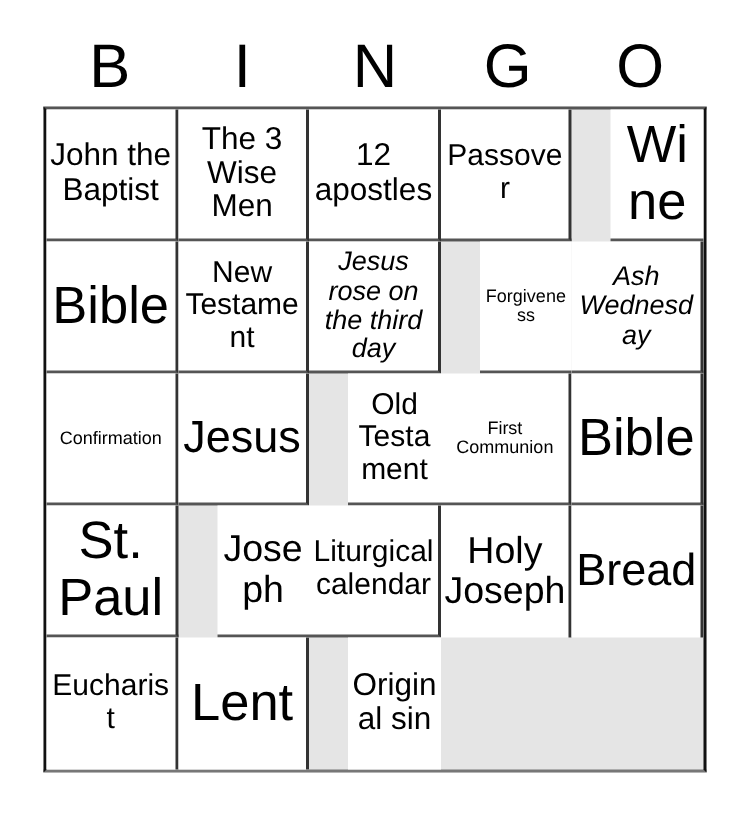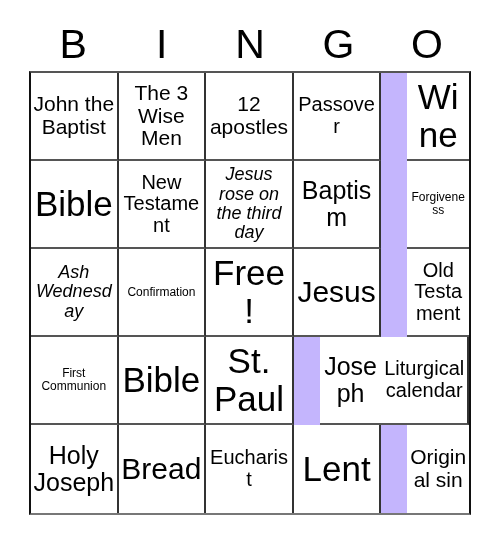--- a/index.html
+++ b/index.html
@@ -52,21 +52,21 @@
     position: absolute;
     left: 29px;
     top: 71px;
     width: 442px;
     height: 444px;
     box-sizing: border-box;
     border-top: 2px solid #555555;
     border-left: 2px solid #111111;
     border-right: 2px solid #111111;
     border-bottom: 2px solid #777777;
-    background: #c4b5fd;
+    background: #e5e5e5;
     display: grid;
     grid-template-columns: repeat(5, 1fr);
     grid-template-rows: repeat(5, 1fr);
   }
 
   .cell {
     position: relative;
     box-sizing: border-box;
     border-right: 2px solid #333333;
     border-bottom: 2px solid #555555;
@@ -131,34 +131,28 @@
       </div>
       <div class="cell col1 row2">
         <span class="cell-text fs-xl">Bible</span>
       </div>
       <div class="cell col2 row2">
         <span class="cell-text fs-xs">New Testament</span>
       </div>
       <div class="cell col3 row2">
         <span class="cell-text fs-xxs">Jesus rose on the third day</span>
       </div>
-      <div class="cell col4 row2">
-        <span class="cell-text fs-md">Baptism</span>
-      </div>
       <div class="cell col5 row2">
         <span class="cell-text fs-tiny">Forgiveness</span>
       </div>
       <div class="cell col1 row3">
         <span class="cell-text fs-xxs">Ash Wednesday</span>
       </div>
       <div class="cell col2 row3">
         <span class="cell-text fs-tiny">Confirmation</span>
-      </div>
-      <div class="cell col3 row3">
-        <span class="cell-text fs-xl">Free!</span>
       </div>
       <div class="cell col4 row3">
         <span class="cell-text fs-lg">Jesus</span>
       </div>
       <div class="cell col5 row3">
         <span class="cell-text fs-xs">Old Testament</span>
       </div>
       <div class="cell col1 row4">
         <span class="cell-text fs-tiny">First Communion</span>
       </div>

